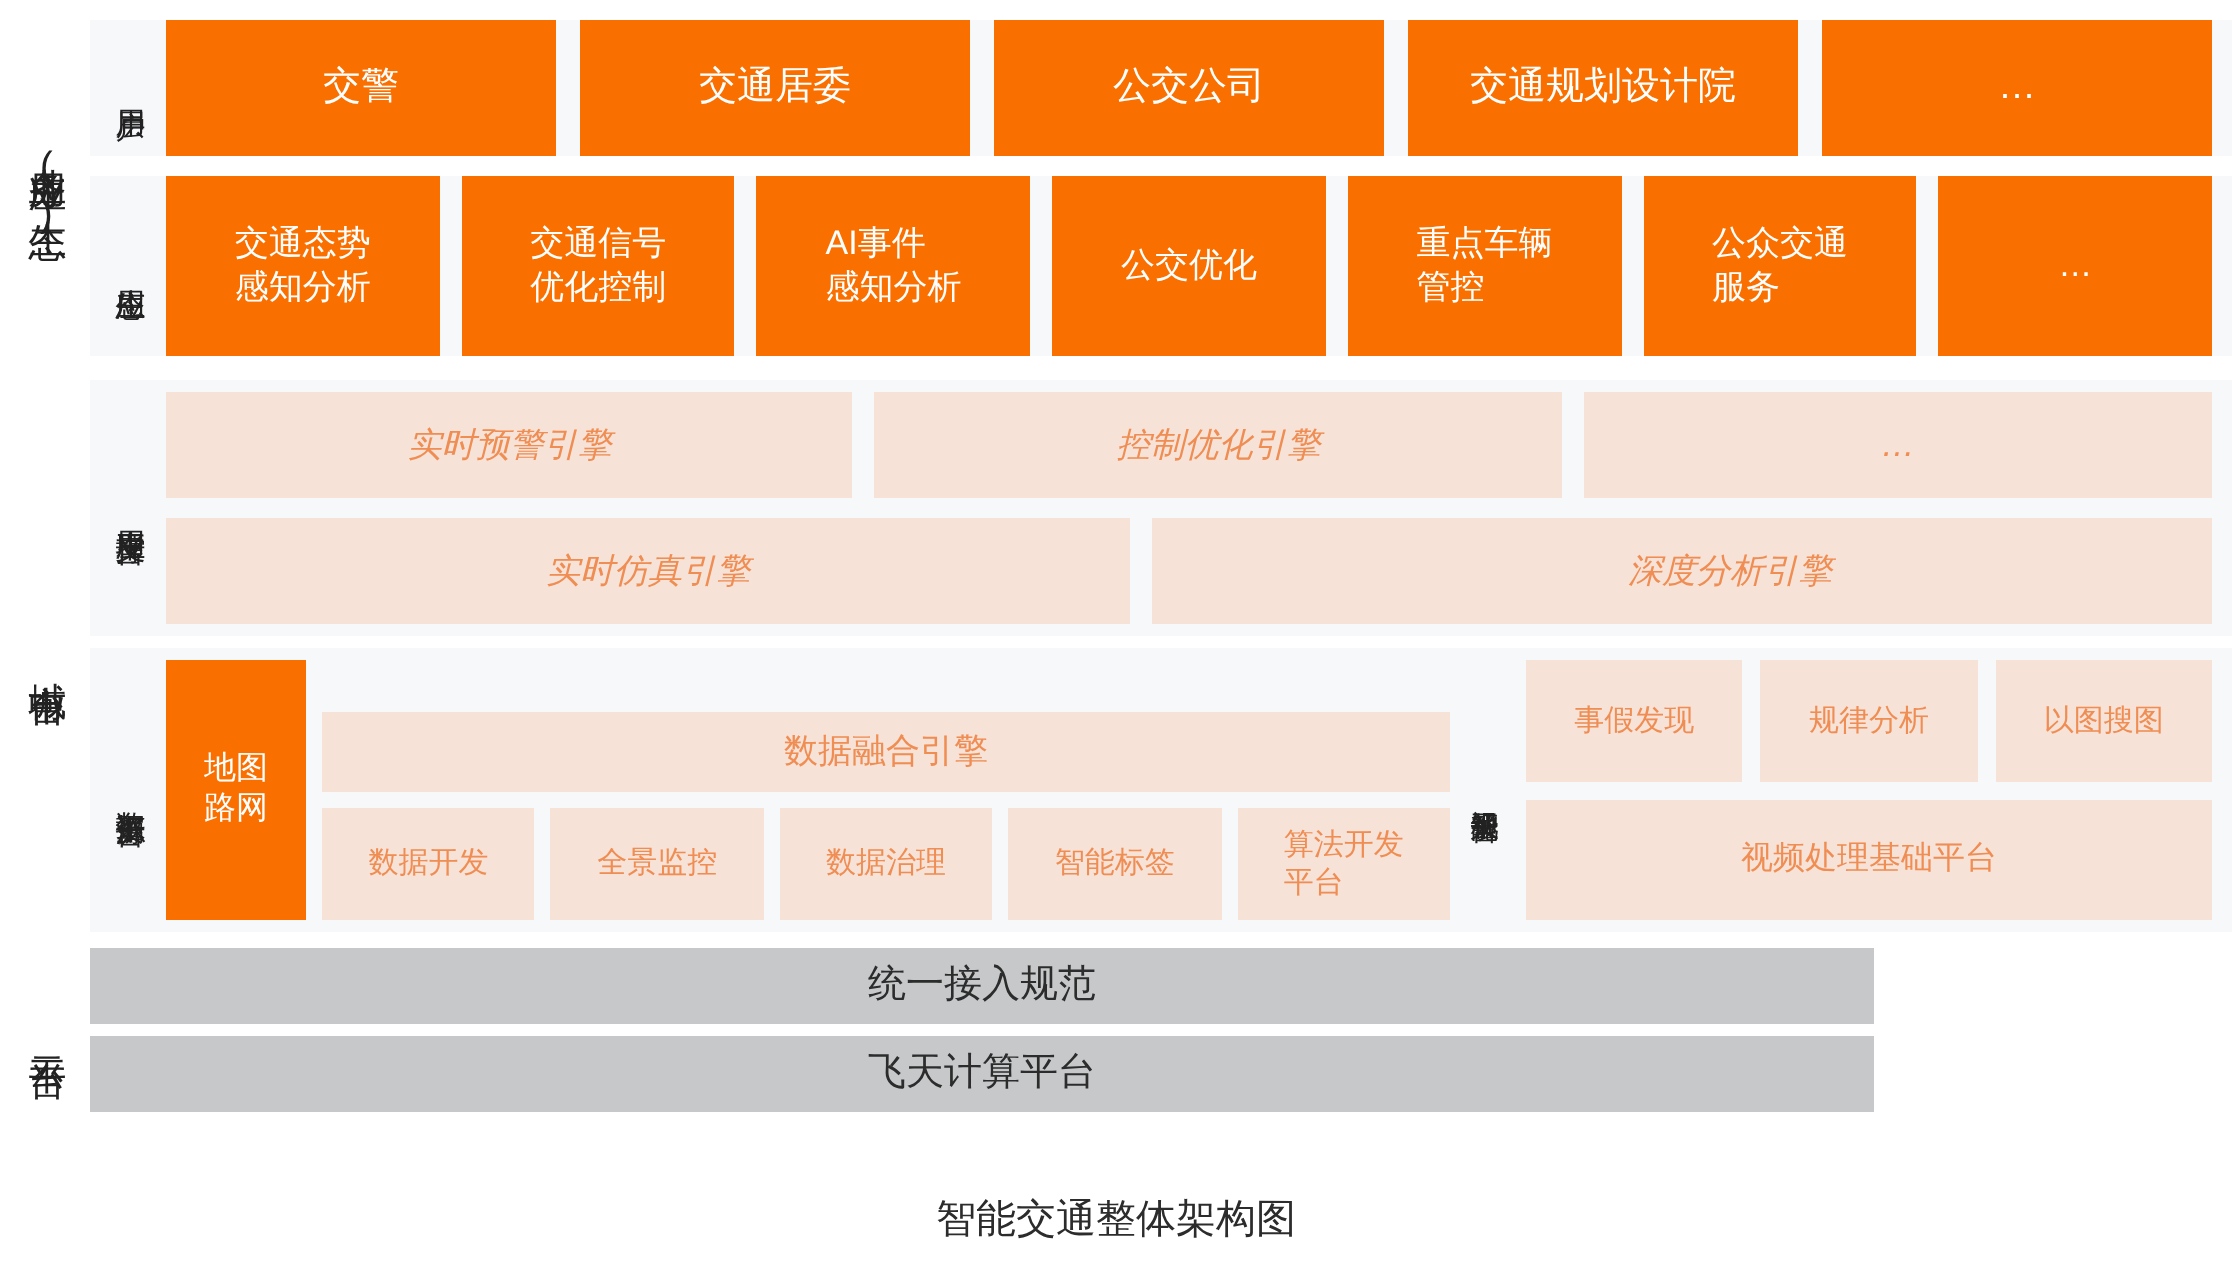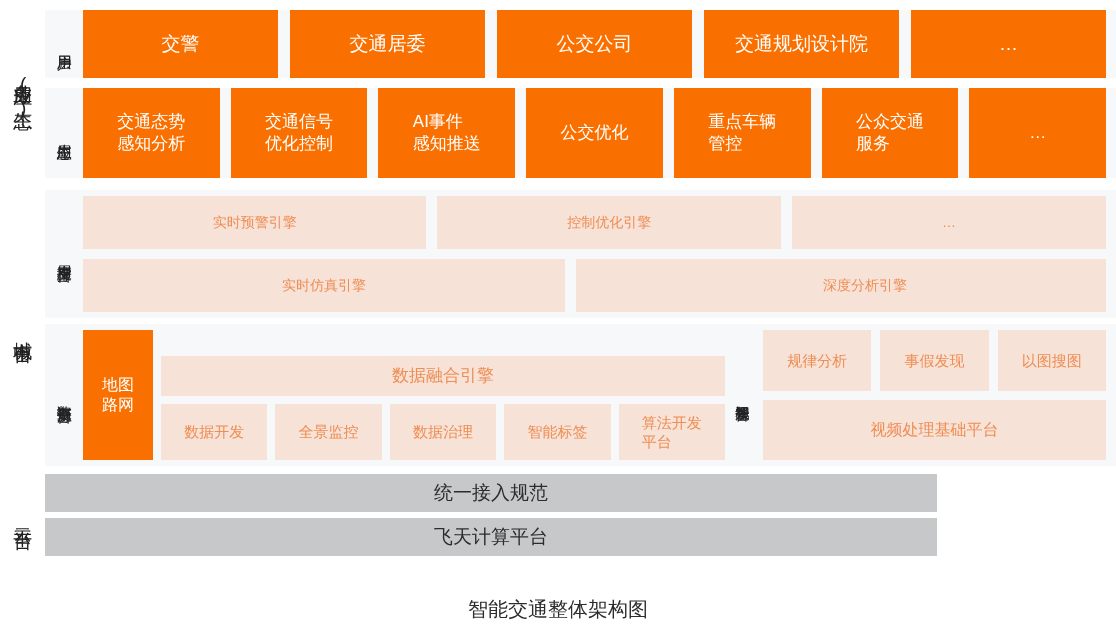--- a/index.html
+++ b/index.html
@@ -106,21 +106,21 @@
   
   #band-eco { left: 45px; top: 88px; width: 1071px; height: 90px; }
   #band-eco .band-body { gap: 11px; padding: 0 10px 0 0; }
   #band-eco .box { flex: 1; font-size: 17px; padding: 6px 2px; }
 
   
   #sec-support { top: 190px; height: 128px; }
   #band-support { left: 0; top: 6px; width: 1071px; height: 116px; }
   #band-support .band-body { flex-direction: column; gap: 10px; padding: 0 10px 0 0; }
   #band-support .srow { display: flex; gap: 11px; flex: 1; }
-  #band-support .box { font-size: 14px; }
+  #band-support .box { font-size: 17px; font-style: italic; }
 
   
   #sec-data { top: 324px; height: 142px; }
   #band-data { left: 0; top: 6px; width: 680px; height: 130px; }
   #band-data .band-body { gap: 8px; }
   #band-data .mapbox { width: 70px; flex: 0 0 70px; font-size: 16px; }
   #band-data .datacols { flex: 1; display: flex; flex-direction: column; gap: 8px; }
   #band-data .fusion { height: 40px; font-size: 17px; margin-top: 26px; }
   #band-data .grid6 { flex: 1; display: flex; gap: 8px; }
   #band-data .grid6 .box { flex: 1; font-size: 15px; padding: 2px; }
@@ -180,21 +180,21 @@
   </div>
 
   <div class="band" id="band-eco">
     <div class="band-label">生态应用</div>
     <div class="band-body">
       <div class="box orange">交通态势
 感知分析</div>
       <div class="box orange">交通信号
 优化控制</div>
       <div class="box orange">AI事件
-感知推送</div>
+感知分析</div>
       <div class="box orange">公交优化</div>
       <div class="box orange">重点车辆
 管控</div>
       <div class="box orange">公众交通
 服务</div>
       <div class="box orange">…</div>
     </div>
   </div>
 
   <div class="section light" id="sec-support">
@@ -232,22 +232,22 @@
 平台</div>
           </div>
         </div>
       </div>
     </div>
 
     <div class="band" id="band-video">
       <div class="band-label">视频智能平台</div>
       <div class="band-body">
         <div class="vrow">
+          <div class="box pink">事假发现</div>
           <div class="box pink">规律分析</div>
-          <div class="box pink">事假发现</div>
           <div class="box pink">以图搜图</div>
         </div>
         <div class="box pink vbase">视频处理基础平台</div>
       </div>
     </div>
 
   </div>
 
   <div class="box gray gray-row" id="row-access">统一接入规范</div>
   <div class="box gray gray-row" id="row-feitian">飞天计算平台</div>

